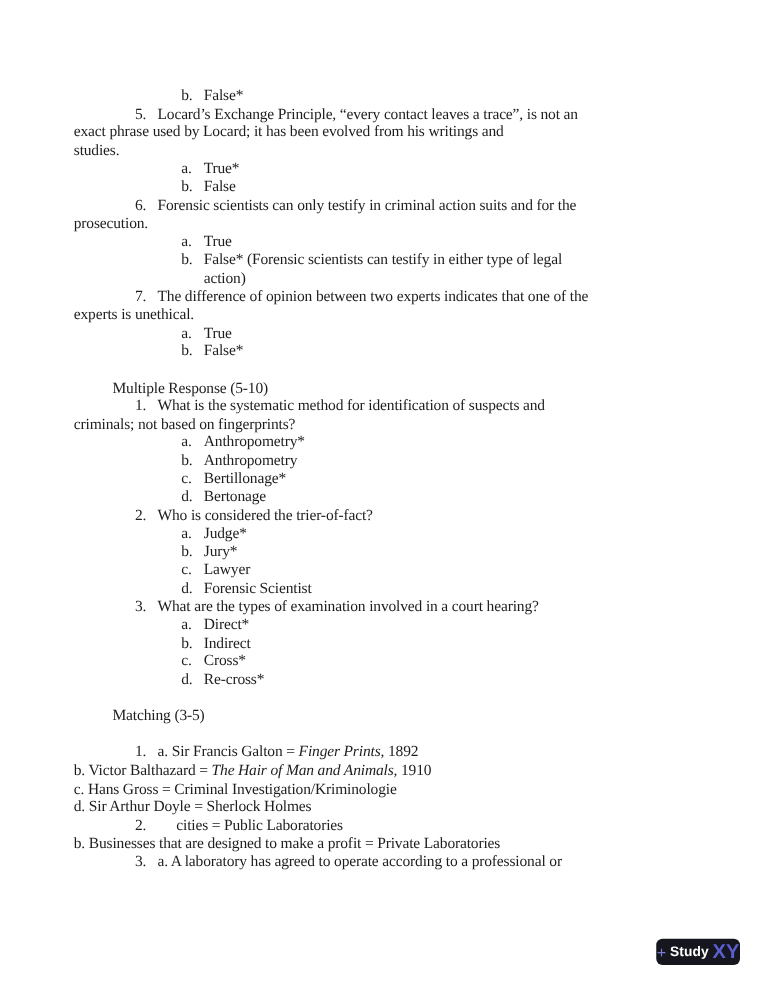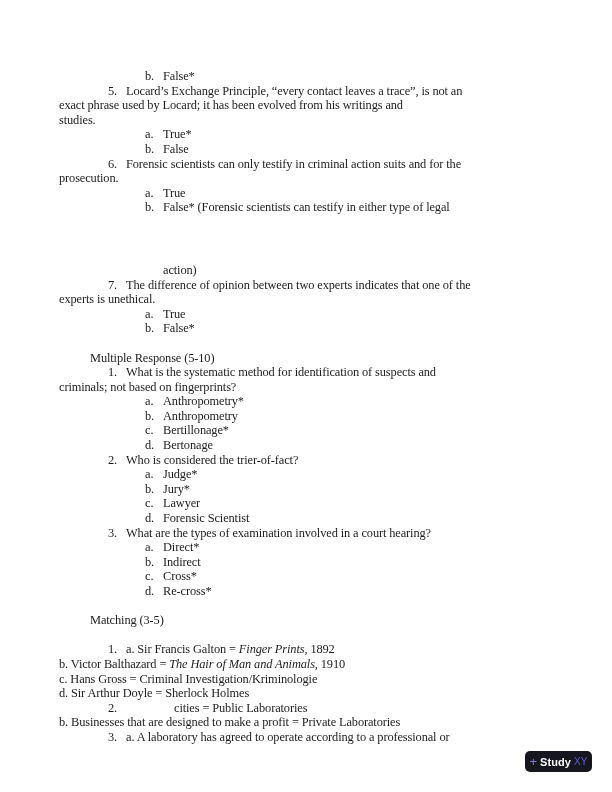--- a/index.html
+++ b/index.html
@@ -27,22 +27,22 @@
     font-size: 12.4px;
     line-height: 14.6px;
     letter-spacing: -0.12px;
     white-space: nowrap;
   }
   .line.blank { height: 14.6px; }
   .line.heading   { padding-left: 90px; }
   .line.item      { padding-left: 126px; }
   .line.item-cont { padding-left: 59px; }
   .line.option      { padding-left: 163px; }
-  .line.option-cont { padding-left: 163px; margin-top: 48px; }
-  .line.match-cont  { padding-left: 141px; margin-left: 33px; }
+  .line.option-cont { padding-left: 163px; }
+  .line.match-cont  { padding-left: 141px; }
   .marker {
     position: absolute;
     top: 0;
   }
   .item > .marker   { left: 108px; }
   .option > .marker { left: 145px; }
   .seg-italic { font-style: italic; text-align: right; }
   .badge {
     position: absolute;
     left: 525px;
@@ -66,22 +66,22 @@
   }
   .badge-study {
     color: #ffffff;
     font-size: 11px;
     font-weight: 700;
     letter-spacing: 0.1px;
     text-align: right;
   }
   .badge-xy {
     color: #5b5ed0;
-    font-size: 10px;
-    font-weight: 400;
+    font-size: 16px;
+    font-weight: 700;
     letter-spacing: 0.1px;
   }
 </style>
 </head>
 <body>
 
 <div class="page">
 
   <div class="doc">
       <div class="line option"><span class="marker">b.</span><span>False*</span></div>

